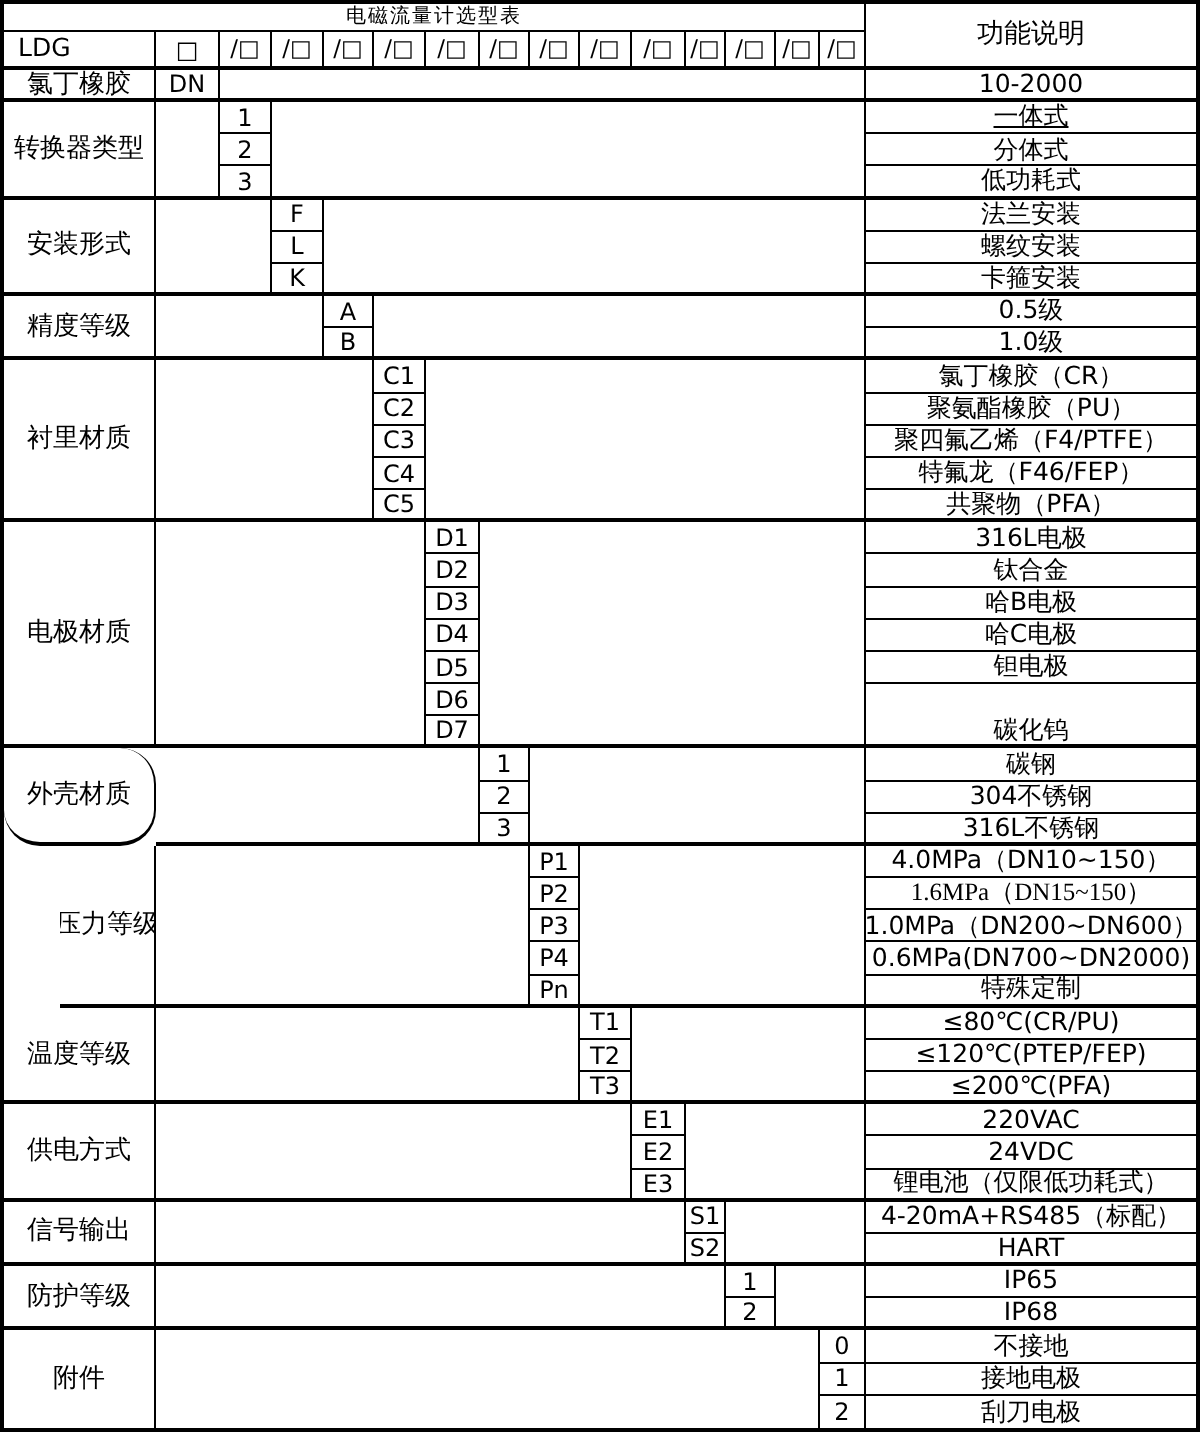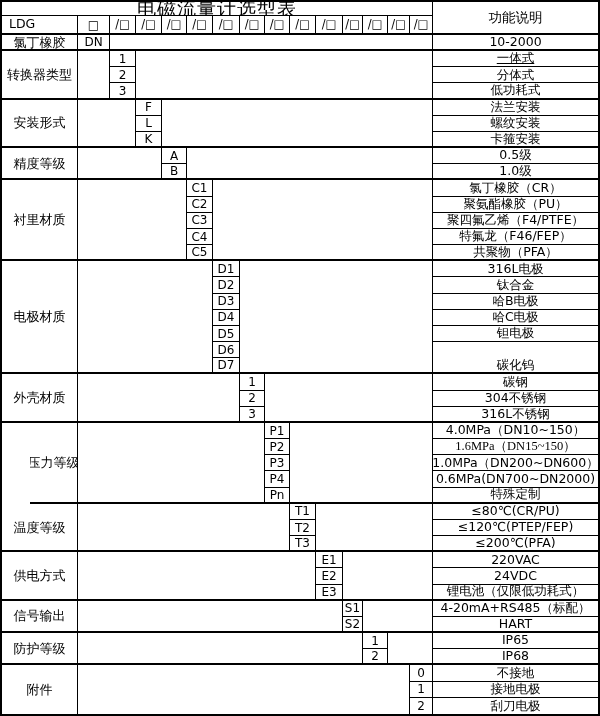--- a/index.html
+++ b/index.html
@@ -23,21 +23,21 @@
     justify-content:center;
     font-size:12.5px;
     line-height:1;
     white-space:nowrap;
     overflow:hidden;
   }
   .group-end { border-bottom-width:2px; }
   .bottom-row { border-bottom:none; }
   .func { border-right:none; }
   .fn-header { border-right:none; border-bottom-width:2px; font-size:13.5px; }
-  .title { font-size:19px; letter-spacing:1px; }
+  .title { font-size:10px; letter-spacing:1px; }
   .ldg { justify-content:flex-start; padding-left:7px; font-size:12.5px; }
   .slot { font-size:11.5px; padding-top:1px; }
   .code { font-size:12px; }
   .label { font-size:13px; }
   .spacer { }
 </style>
 </head>
 <body>
 
 <div class="table" id="grid">
@@ -109,21 +109,21 @@
     <div class="cell code" style="grid-area: 21 / 7 / span 1 / span 1;">D5</div>
     <div class="cell code" style="grid-area: 22 / 7 / span 1 / span 1;">D6</div>
     <div class="cell code group-end" style="grid-area: 23 / 7 / span 1 / span 1;">D7</div>
     <div class="cell spacer group-end" style="grid-area: 17 / 8 / span 7 / span 8;"></div>
     <div class="cell func" style="grid-area: 17 / 16 / span 1 / span 1;">316L电极</div>
     <div class="cell func" style="grid-area: 18 / 16 / span 1 / span 1;">钛合金</div>
     <div class="cell func" style="grid-area: 19 / 16 / span 1 / span 1;">哈B电极</div>
     <div class="cell func" style="grid-area: 20 / 16 / span 1 / span 1;">哈C电极</div>
     <div class="cell func" style="grid-area: 21 / 16 / span 1 / span 1;">钽电极</div>
     <div class="cell func group-end" style="grid-area: 23 / 16 / span 1 / span 1;">碳化钨</div>
-    <div class="cell label group-end" style="grid-area: 24 / 1 / span 3 / span 1;">外壳材质</div>
+    <div class="cell label group-end" style="grid-area: 24 / 1 / span 3 / span 1; border-radius: 18px;">外壳材质</div>
     <div class="cell spacer group-end" style="grid-area: 24 / 2 / span 3 / span 6;"></div>
     <div class="cell code" style="grid-area: 24 / 8 / span 1 / span 1;">1</div>
     <div class="cell code" style="grid-area: 25 / 8 / span 1 / span 1;">2</div>
     <div class="cell code group-end" style="grid-area: 26 / 8 / span 1 / span 1;">3</div>
     <div class="cell spacer group-end" style="grid-area: 24 / 9 / span 3 / span 7;"></div>
     <div class="cell func" style="grid-area: 24 / 16 / span 1 / span 1;">碳钢</div>
     <div class="cell func" style="grid-area: 25 / 16 / span 1 / span 1;">304不锈钢</div>
     <div class="cell func group-end" style="grid-area: 26 / 16 / span 1 / span 1;">316L不锈钢</div>
     <div class="cell label group-end" style="grid-area: 27 / 1 / span 5 / span 1; margin-left: 28px;">压力等级</div>
     <div class="cell spacer group-end" style="grid-area: 27 / 2 / span 5 / span 7;"></div>

